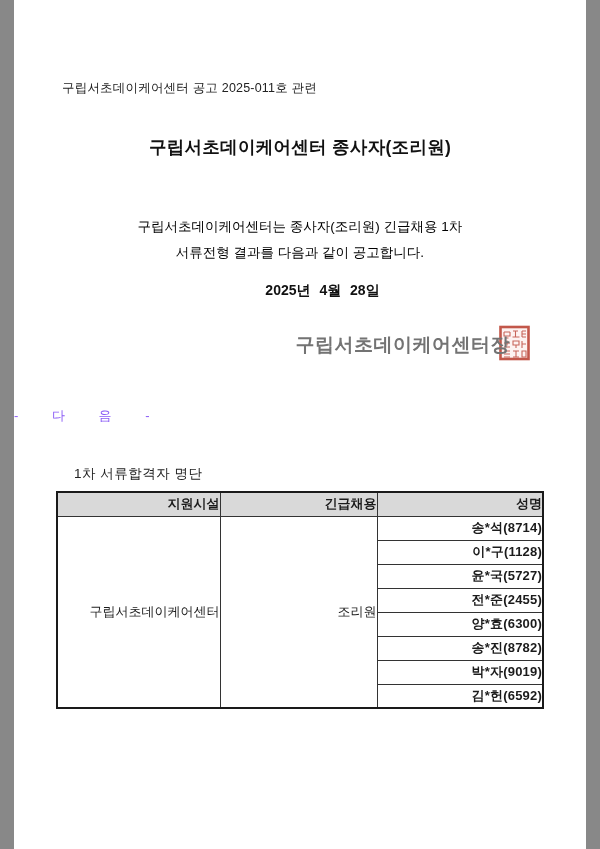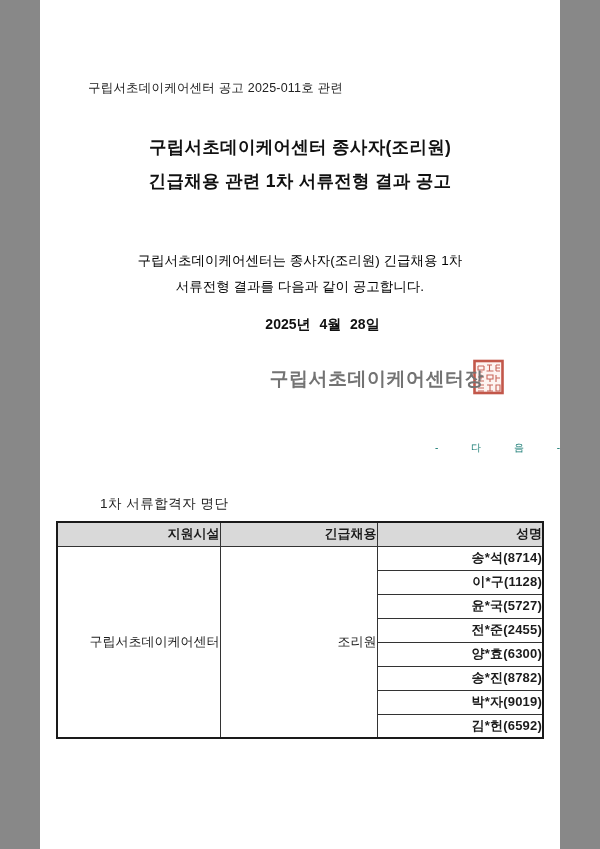--- a/index.html
+++ b/index.html
@@ -1,19 +1,19 @@
 <!DOCTYPE html>
 <html><head>
 <meta charset="utf-8">
 <style>
   * { margin:0; padding:0; box-sizing:border-box; }
   html,body { background:#888; }
   .page {
     position:relative;
-    width:520px; height:849px;
+    width:572px; height:849px;
     margin:0 auto;
     background:#ffffff;
     font-family:"Liberation Sans","DejaVu Sans",sans-serif;
     color:#1f1f1f;
     overflow:hidden;
   }
   .ref-line {
     padding-top:80px;
     margin-left:48px;
     font-size:12.5px;
@@ -64,23 +64,23 @@
   .stamp {
     position:relative;
     z-index:0;
     width:31px; height:36px;
     margin-left:-11px;
     margin-top:-4px;
     flex:0 0 auto;
   }
   .divider {
     margin-top:40px;
-    text-align:right;
-    font-size:10px;
-    color:#0f766e;
+    text-align:left;
+    font-size:13px;
+    color:#8b5cf6;
     word-spacing:30px;
   }
   .list-title {
     margin-top:40px;
     margin-left:60px;
     font-size:13.5px;
     color:#222;
     letter-spacing:0.5px;
   }
   table.results {
@@ -111,21 +111,20 @@
 </style>
 </head>
 <body>
 
 <div class="page">
 
   <div class="ref-line">구립서초데이케어센터 공고 2025-011호 관련</div>
 
   <div class="doc-title">
     <div>구립서초데이케어센터 종사자(조리원)</div>
-    <div>긴급채용 관련 1차 서류전형 결과 공고</div>
   </div>
 
   <div class="doc-body">
     <div>구립서초데이케어센터는 종사자(조리원) 긴급채용 1차</div>
     <div>서류전형 결과를 다음과 같이 공고합니다.</div>
   </div>
 
   <div class="doc-date">2025년 4월 28일</div>
 
   <div class="sign-row">

